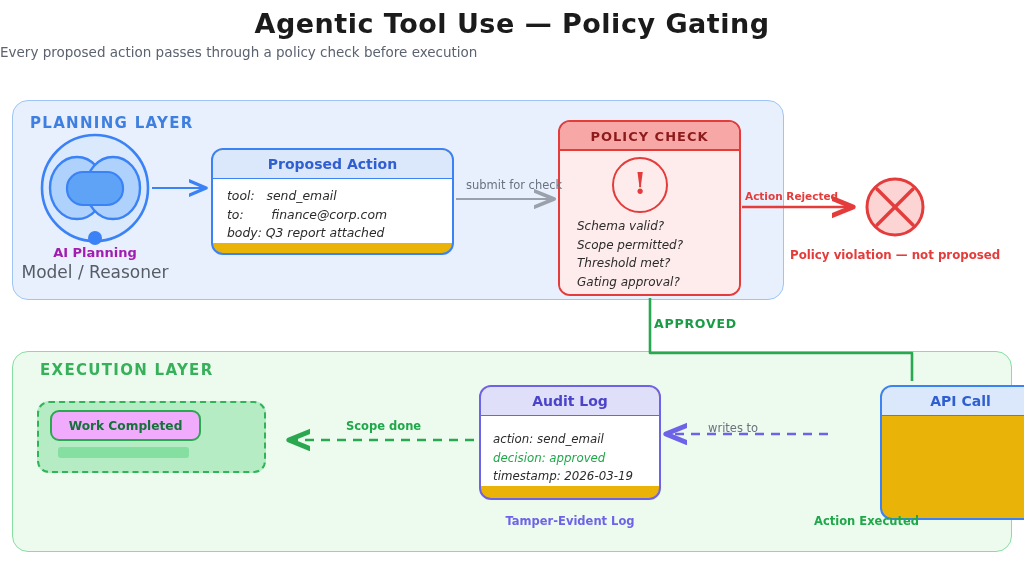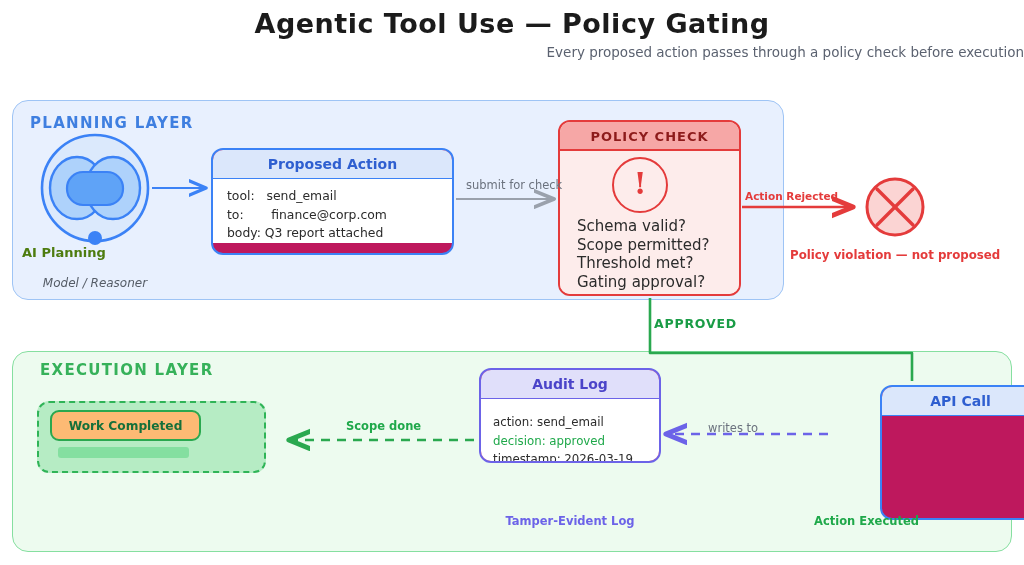--- a/index.html
+++ b/index.html
@@ -27,21 +27,21 @@
     left: 0; top: 8px; width: 1024px;
     text-align: center;
     font-size: 27px;
     font-weight: 700;
     letter-spacing: 0.5px;
     color: #1b1b1b;
     font-family: "DejaVu Sans", sans-serif;
   }
   #subtitle {
     left: 0; top: 44px; width: 1024px;
-    text-align: right;
+    text-align: left;
     font-size: 13.5px;
     color: #5b6270;
   }
 
   
   .layer {
     border-radius: 16px;
     box-sizing: border-box;
   }
   #planning-layer {
@@ -61,33 +61,33 @@
     letter-spacing: 1.3px;
     font-weight: 700;
   }
   #planning-layer-label { left: 30px; top: 114px; color: #3f7fe0; }
   #execution-layer-label { left: 40px; top: 361px; color: #36b15a; }
 
   
   .card {
     box-sizing: border-box;
     border-radius: 12px;
-    background: #be185d;
+    background: #eab308;
     overflow: hidden;
   }
   .card-header {
     text-align: center;
     font-weight: 700;
     box-sizing: border-box;
   }
   .card-body {
     box-sizing: border-box;
     background: #ffffff;
   }
-  .card-line { white-space: pre; }
+  .card-line { white-space: pre; font-style: italic; }
 
   
   #proposed-action {
     left: 211px; top: 148px; width: 243px; height: 107px;
     border: 2.2px solid #3b82f6;
   }
   #proposed-action .card-header {
     height: 29px; line-height: 29px;
     background: #dbe7fb;
     color: #2f5fd0;
@@ -136,28 +136,28 @@
     text-align: center;
     line-height: 50px;
     font-size: 29px;
     font-weight: 700;
     color: #e43b3b;
     font-family: "DejaVu Serif", serif;
   }
   #policy-list {
     position: absolute;
     left: 17px; top: 66px;
-    font-size: 15px;
+    font-size: 12px;
     line-height: 18.5px;
     color: #2b2b2b;
   }
 
   
   #audit-log {
-    left: 479px; top: 368px; width: 182px; height: 95px;
+    left: 479px; top: 385px; width: 182px; height: 115px;
     border: 2.2px solid #6c63e8;
   }
   #audit-log .card-header {
     height: 29px; line-height: 29px;
     background: #e0dffa;
     color: #4b44c9;
     font-size: 14px;
     border-bottom: 1.6px solid #6c63e8;
   }
   #audit-log .card-body {
@@ -192,47 +192,46 @@
   
   .caption {
     font-size: 11.5px;
     font-weight: 700;
     text-align: center;
   }
   #audit-caption { left: 479px; top: 514px; width: 182px; color: #6c63e8; }
   #api-caption   { left: 786px; top: 514px; width: 161px; color: #1fa84a; }
   #ai-caption-main {
     left: 22px; top: 245px; width: 146px;
-    text-align: left;
+    text-align: center;
     font-size: 13px;
     font-weight: 700;
-    color: #4d7c0f;
+    color: #a21caf;
   }
   #ai-caption-sub {
-    left: 12px; top: 276px; width: 166px;
-    text-align: center;
-    font-size: 12px;
+    left: 12px; top: 262px; width: 166px;
+    text-align: center;
+    font-size: 17px;
     color: #555c66;
-    font-style: italic;
   }
 
   
   #work-completed {
     left: 37px; top: 401px; width: 229px; height: 72px;
     box-sizing: border-box;
     border: 2.4px dashed #2fb457;
     border-radius: 12px;
     background: #b6ecc4;
   }
   #work-pill {
     left: 50px; top: 410px; width: 151px; height: 31px;
     box-sizing: border-box;
     border: 2.4px solid #2aa84f;
     border-radius: 9px;
-    background: #fdba74;
+    background: #f0abfc;
     line-height: 28px;
     text-align: center;
     font-size: 12.2px;
     font-weight: 700;
     color: #15703a;
   }
   #work-bar {
     left: 58px; top: 447px; width: 131px; height: 11px;
     border-radius: 3px;
     background: #84dfa0;

